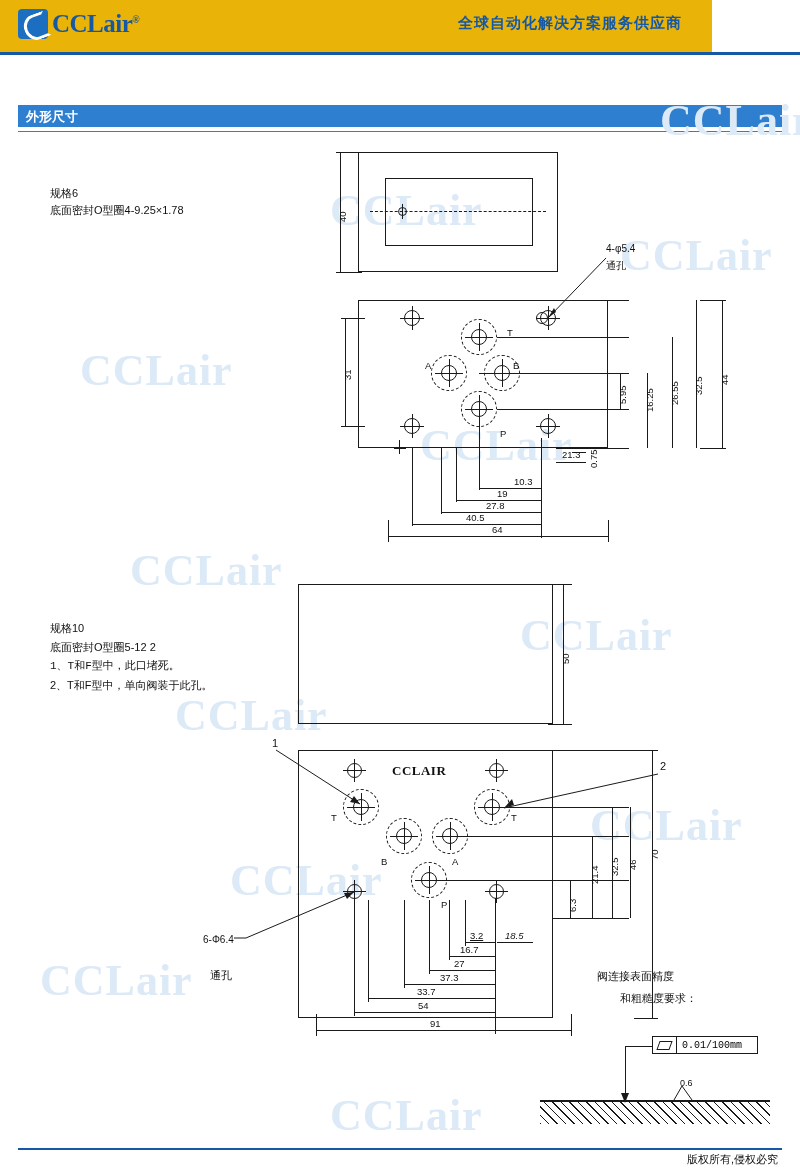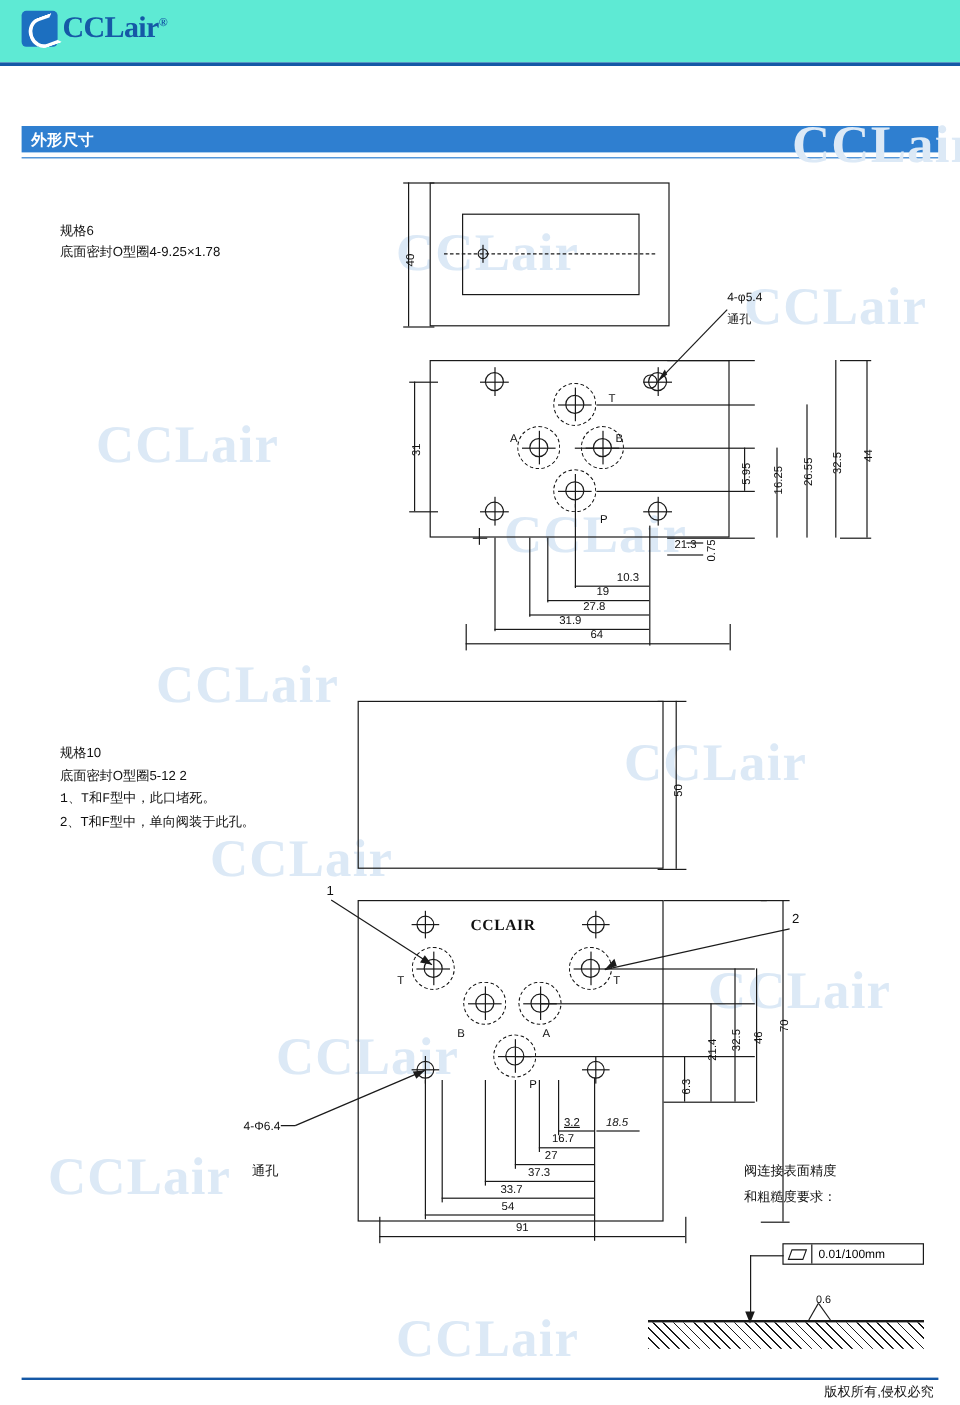--- a/index.html
+++ b/index.html
@@ -6,22 +6,22 @@
   html, body { margin:0; padding:0; }
   body {
     width: 800px; height: 1171px; position: relative;
     background: #ffffff;
     font-family: "Liberation Sans", sans-serif;
     color: #000;
     overflow: hidden;
   }
   
   .header {
-    position:absolute; left:0; top:0; width:800px; height:52px;
-    background:#5eead4;
+    position:absolute; left:0; top:0; width:712px; height:52px;
+    background:#eab308;
   }
   .logo-box {
     position:absolute; left:18px; top:6px; width:180px; height:36px;
     display:flex; align-items:center;
   }
   .logo-mark {
     width:30px; height:30px; background:#1c6fc0; border-radius:4px;
     position:relative; margin-right:4px;
   }
   .logo-mark:before {
@@ -106,20 +106,21 @@
   .para-sym { width:13px; height:9px; border:1px solid #1a1a1a; transform:skewX(-20deg); }
 </style>
 </head>
 <body>
 
 <div class="header">
   <div class="logo-box">
     <div class="logo-mark"></div>
     <div class="logo-text"><span>CCLair</span><span class="logo-reg">®</span></div>
   </div>
+  <div class="header-slogan">全球自动化解决方案服务供应商</div>
 </div>
 <div class="header-rule"></div>
 
 <div class="section-bar">
   <div class="t">外形尺寸</div>
 </div>
 <div class="section-rule"></div>
 
 <div class="wm" style="left:660px; top:95px;">CCLair</div>
 <div class="wm" style="left:330px; top:185px;">CCLair</div>
@@ -241,21 +242,21 @@
 <div class="line hline" style="left:479px; top:488px; width:62px;"></div>
 <div class="lbl" style="left:514px; top:476px;">10.3</div>
 
 <div class="line hline" style="left:456px; top:500px; width:85px;"></div>
 <div class="lbl" style="left:497px; top:488px;">19</div>
 
 <div class="line hline" style="left:441px; top:512px; width:100px;"></div>
 <div class="lbl" style="left:486px; top:500px;">27.8</div>
 
 <div class="line hline" style="left:412px; top:524px; width:129px;"></div>
-<div class="lbl" style="left:466px; top:512px;">31.9</div>
+<div class="lbl" style="left:466px; top:512px;">40.5</div>
 
 <div class="line hline" style="left:388px; top:536px; width:220px;"></div>
 <div class="line vline" style="left:388px; top:520px; height:22px;"></div>
 <div class="line vline" style="left:608px; top:520px; height:22px;"></div>
 <div class="lbl" style="left:492px; top:524px;">64</div>
 
 <div class="line vline" style="left:479px; top:420px; height:70px;"></div>
 <div class="line vline" style="left:541px; top:438px; height:100px;"></div>
 <div class="line vline" style="left:456px; top:448px; height:54px;"></div>
 <div class="line vline" style="left:441px; top:448px; height:66px;"></div>
@@ -332,21 +333,21 @@
 <svg style="position:absolute; left:500px; top:772px; width:162px; height:42px;">
   <line x1="158" y1="2" x2="4" y2="36" stroke="#1a1a1a" stroke-width="1"></line>
   <polygon points="4,36 14,33 12,27" fill="#1a1a1a"></polygon>
 </svg>
 
 <svg style="position:absolute; left:230px; top:888px; width:132px; height:58px;">
   <line x1="124" y1="4" x2="16" y2="50" stroke="#1a1a1a" stroke-width="1"></line>
   <polygon points="124,4 114,5 117,11" fill="#1a1a1a"></polygon>
   <line x1="16" y1="50" x2="4" y2="50" stroke="#1a1a1a" stroke-width="1"></line>
 </svg>
-<div class="lbl" style="left:203px; top:934px; font-size:10px;">4-Φ6.4</div>
+<div class="lbl" style="left:203px; top:934px; font-size:10px;">6-Φ6.4</div>
 <div class="lbl" style="left:210px; top:968px; font-size:11px;">通孔</div>
 
 <div class="line hline" style="left:429px; top:880px; width:200px;"></div>
 <div class="line hline" style="left:450px; top:836px; width:179px;"></div>
 <div class="line hline" style="left:504px; top:807px; width:125px;"></div>
 <div class="line hline" style="left:553px; top:918px; width:76px;"></div>
 <div class="line hline" style="left:553px; top:750px; width:86px;"></div>
 
 <div class="line vline" style="left:570px; top:880px; height:38px;"></div>
 <div class="lbl v" style="left:567px; top:912px;">6.3</div>
@@ -391,24 +392,24 @@
 <div class="lbl" style="left:430px; top:1018px;">91</div>
 
 <div class="line vline" style="left:495px; top:898px; height:136px;"></div>
 <div class="line vline" style="left:465px; top:900px; height:46px;"></div>
 <div class="line vline" style="left:449px; top:900px; height:60px;"></div>
 <div class="line vline" style="left:429px; top:900px; height:74px;"></div>
 <div class="line vline" style="left:404px; top:900px; height:88px;"></div>
 <div class="line vline" style="left:368px; top:900px; height:102px;"></div>
 <div class="line vline" style="left:354px; top:900px; height:116px;"></div>
 
-<div class="note" style="left:620px; top:968px;">阀连接表面精度</div>
+<div class="note" style="left:597px; top:968px;">阀连接表面精度</div>
 <div class="note" style="left:620px; top:990px;">和粗糙度要求：</div>
 
-<div class="tolbox" style="left:652px; top:1036px; width:118px;">
+<div class="tolbox" style="left:652px; top:1036px; width:106px;font-family:Liberation Mono, monospace;">
   <div class="cell">
       <div class="para-sym"></div>
     </div>
   <div class="cell">0.01/100mm</div>
 </div>
 
 <div class="line vline" style="left:625px; top:1046px; height:52px;"></div>
 <div class="line hline" style="left:625px; top:1046px; width:28px;"></div>
 <svg style="position:absolute; left:618px; top:1090px; width:16px; height:14px;">
   <polygon points="7,13 3,3 11,3" fill="#1a1a1a"></polygon>

